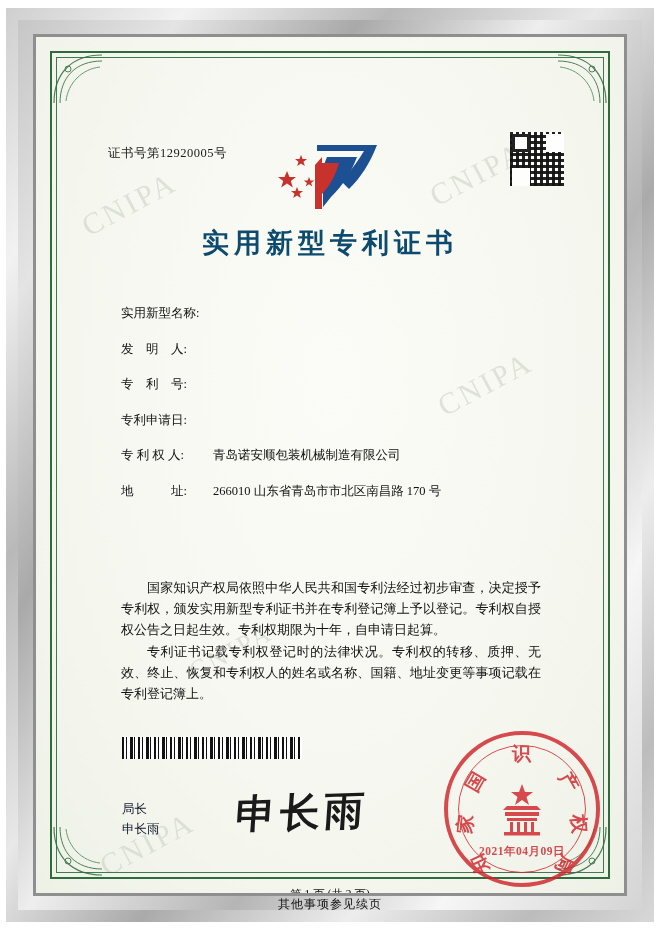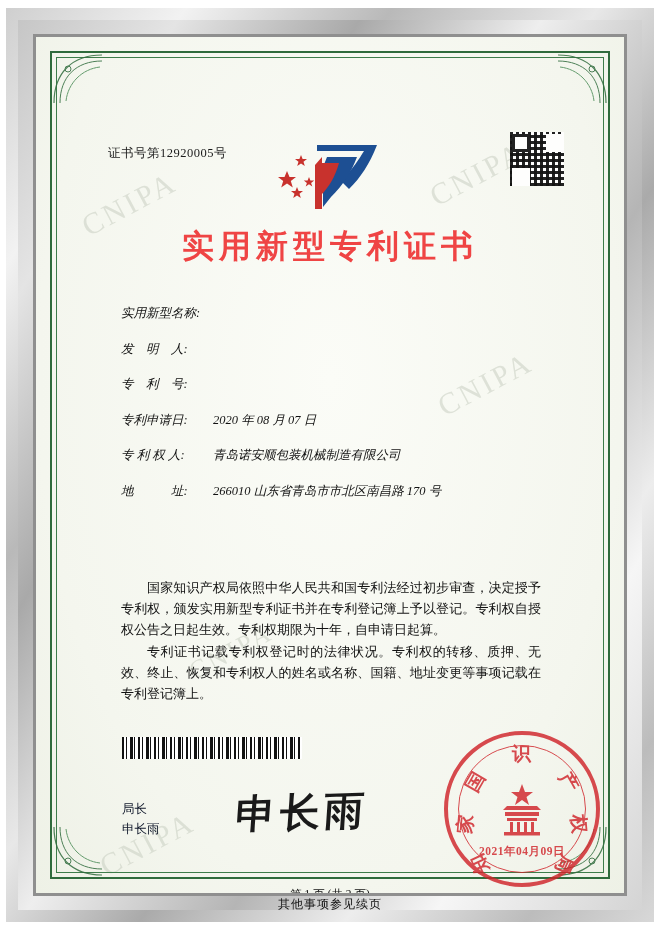--- a/index.html
+++ b/index.html
@@ -157,36 +157,35 @@
     text-align: center;
   }
   .emblem svg { display: inline-block; }
 
   
   .title {
     position: absolute;
     left: 0; right: 0;
     top: 188px;
     text-align: center;
-    font-size: 32px;
+    font-size: 27px;
     font-weight: bold;
     letter-spacing: 5px;
-    color: #ef4444;
+    color: #0c4a6e;
     font-family: "DejaVu Serif", "Liberation Serif", serif;
   }
 
   
   .fields {
     position: absolute;
     left: 85px;
     top: 268px;
     width: 440px;
     font-size: 12.5px;
     color: #111;
-    font-style: italic;
   }
   .frow {
     display: flex;
     align-items: baseline;
     margin-bottom: 18.5px;
     white-space: nowrap;
   }
   .flabel {
     width: 92px;
     flex: 0 0 92px;
@@ -384,21 +383,20 @@
         <span class="flabel">实用新型名称:</span>
       </div>
       <div class="frow">
         <span class="flabel">发　明　人:</span>
       </div>
       <div class="frow">
         <span class="flabel">专　利　号:</span>
       </div>
       <div class="frow">
         <span class="flabel">专利申请日:</span>
-        <span class="fvalue">2020 年 08 月 07 日</span>
       </div>
       <div class="frow">
         <span class="flabel">专 利 权 人:</span>
         <span class="fvalue">青岛诺安顺包装机械制造有限公司</span>
       </div>
       <div class="frow">
         <span class="flabel">地　　　址:</span>
         <span class="fvalue">266010  山东省青岛市市北区南昌路 170 号</span>
       </div>
     </div>

